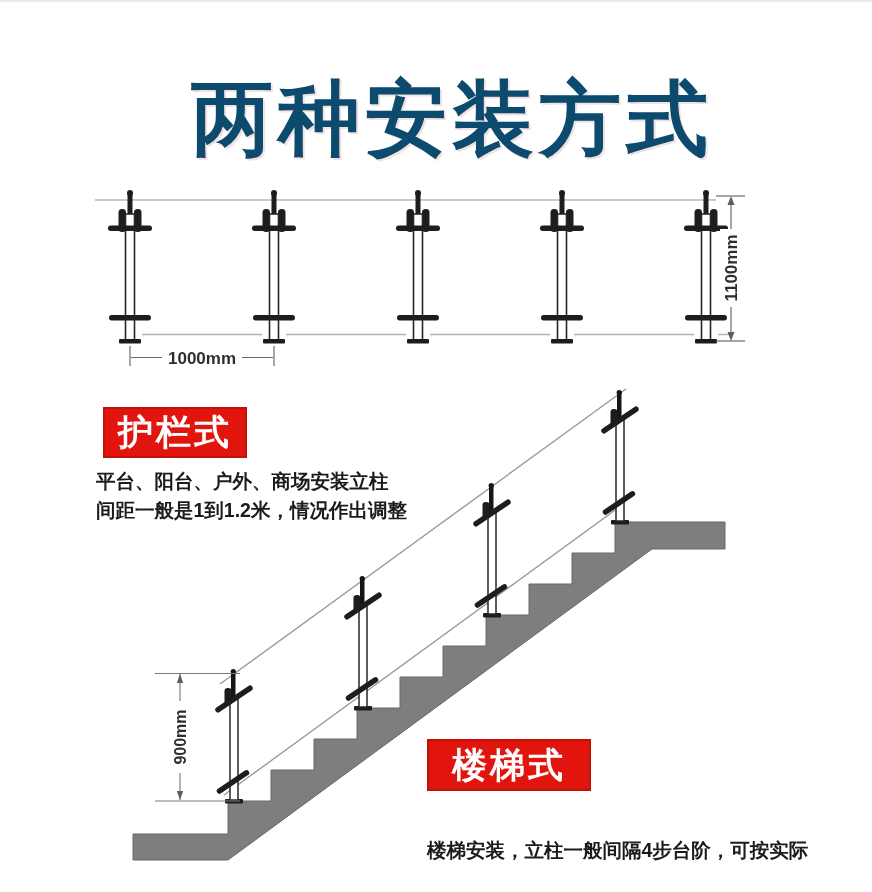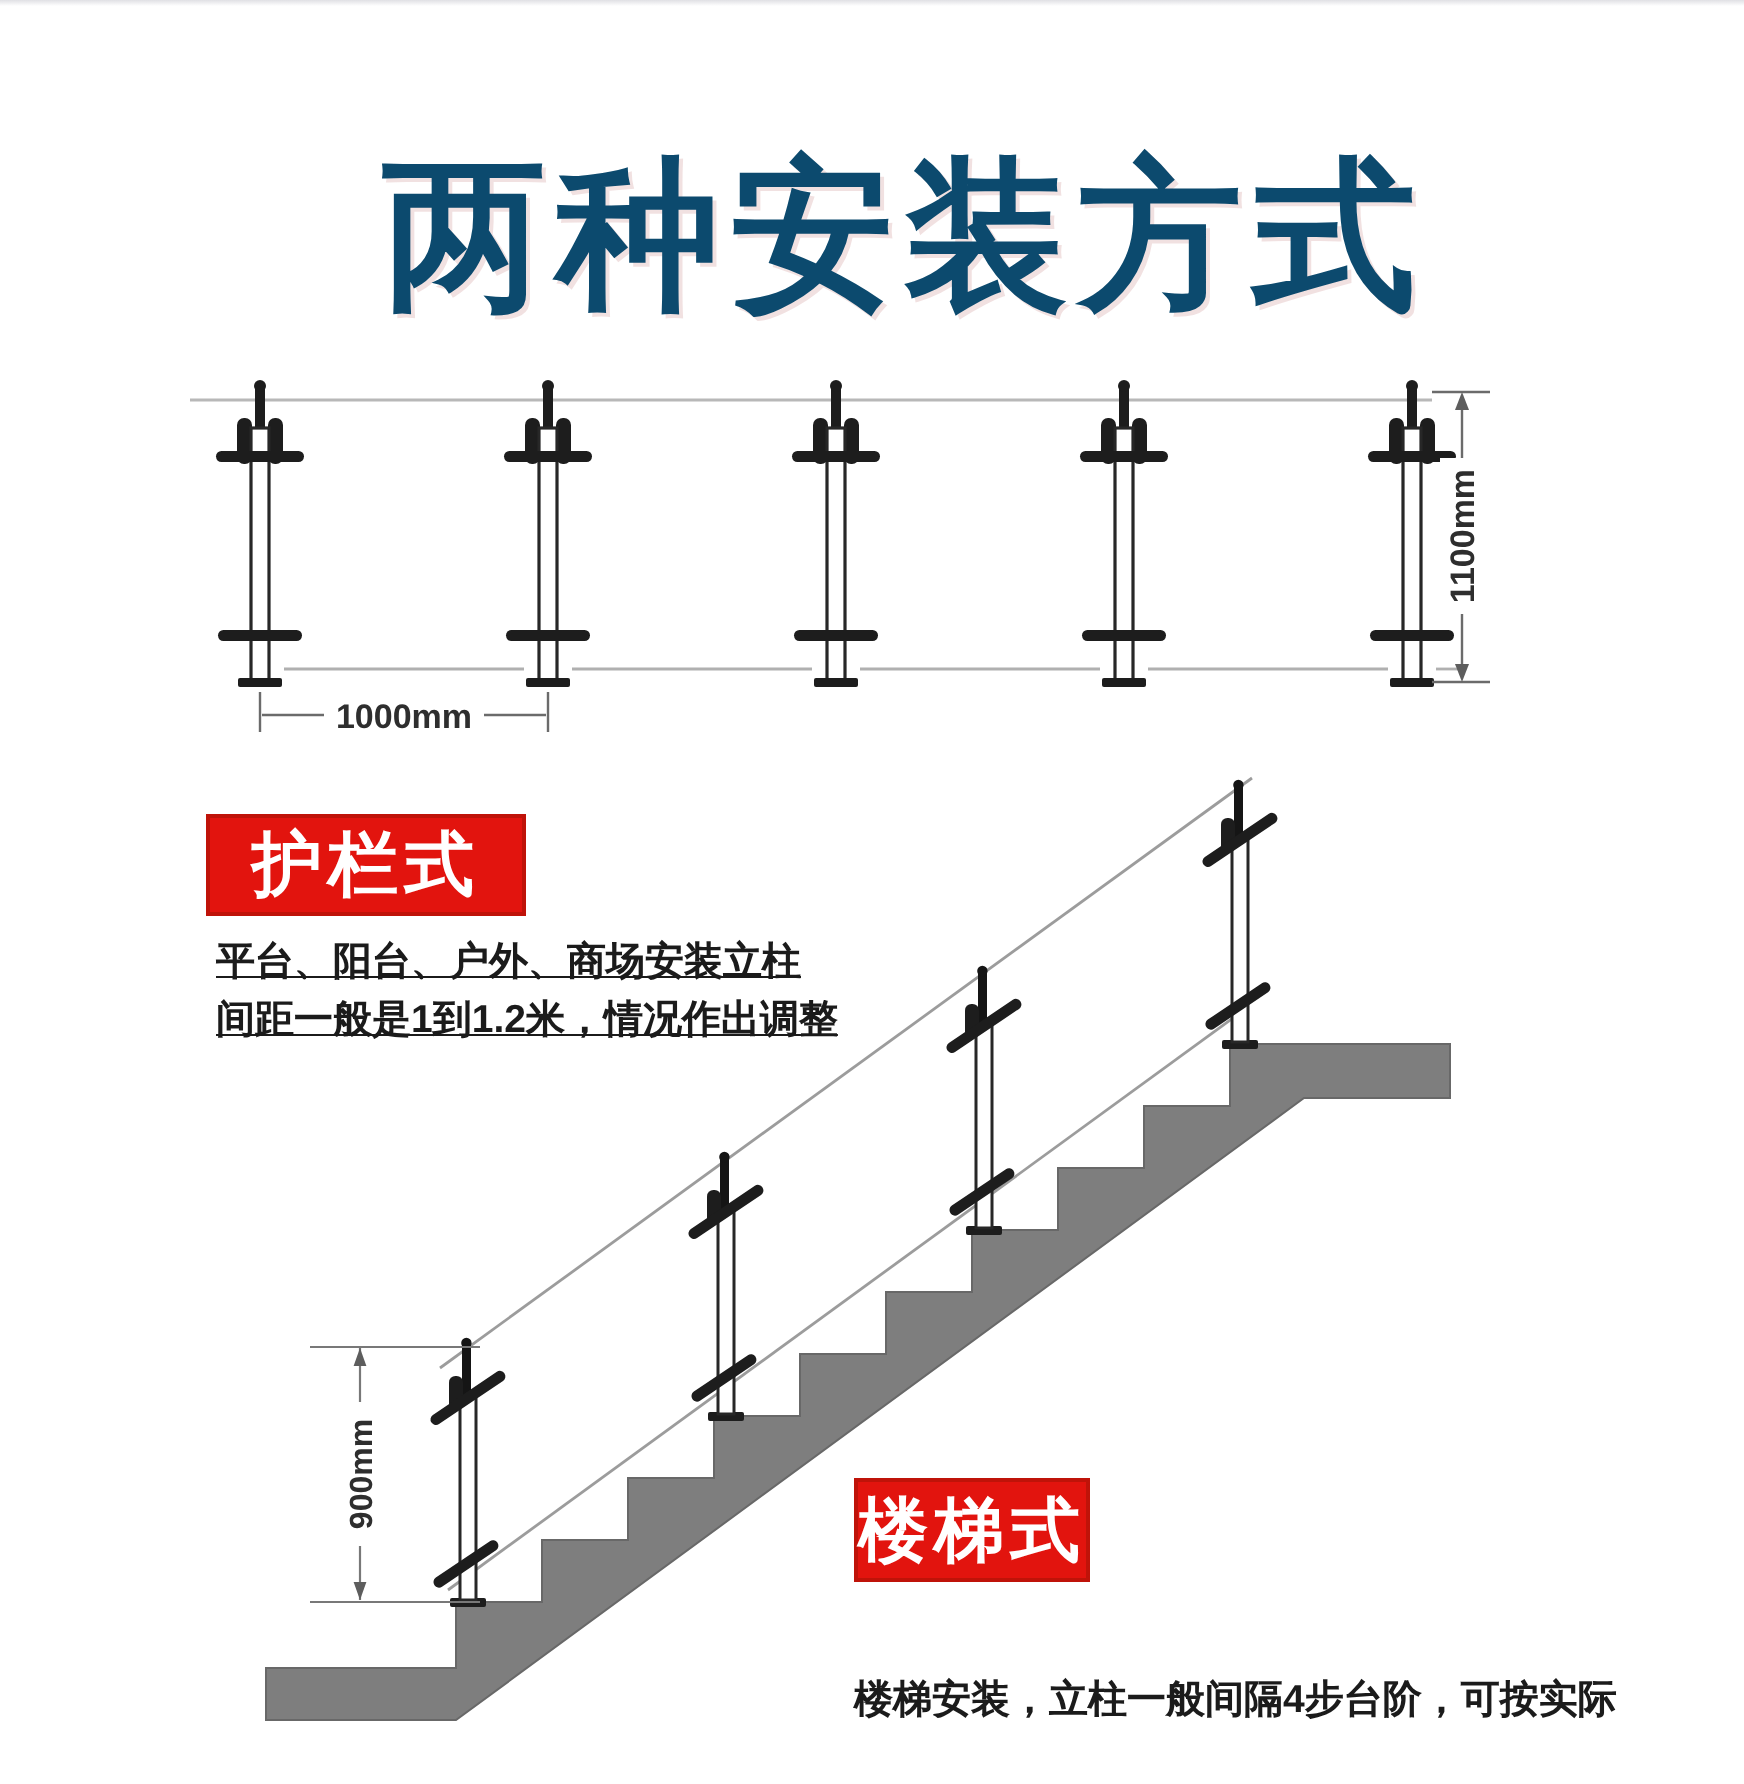--- a/index.html
+++ b/index.html
@@ -7,25 +7,25 @@
         font-family:"Liberation Sans","DejaVu Sans",sans-serif;}
   #top-fade{position:absolute;left:0;top:0;width:872px;height:3px;
             background:linear-gradient(#e0e0e4,#ffffff);}
   #main-title{position:absolute;left:191px;top:76px;font-size:82px;line-height:1.05;
               font-weight:900;letter-spacing:5px;color:#0c4a6e;white-space:nowrap;
               text-shadow:2px 2px 0 rgba(140,10,10,0.12);}
   svg{position:absolute;left:0;top:0;}
   .badge{position:absolute;background:#e2140e;border:2px solid #bf1309;box-sizing:border-box;
          display:flex;align-items:center;justify-content:center;color:#ffffff;
          font-weight:800;letter-spacing:3px;}
-  #badge-guardrail{left:103px;top:407px;width:160px;height:51px;font-size:35px;}
-  #badge-stair{left:427px;top:739px;width:118px;height:52px;font-size:35px;}
+  #badge-guardrail{left:103px;top:407px;width:144px;height:51px;font-size:35px;}
+  #badge-stair{left:427px;top:739px;width:164px;height:52px;font-size:35px;}
   .para{position:absolute;font-size:19.5px;font-weight:700;color:#1b1b1b;
         line-height:29px;white-space:nowrap;}
-  #para-guardrail{left:108px;top:467px;text-decoration:underline;}
+  #para-guardrail{left:96px;top:467px;}
   #para-stair{left:427px;top:800px;margin-top:36px;}
   .dim-text{font-family:"Liberation Sans","DejaVu Sans",sans-serif;font-weight:700;
             fill:#2e2e2e;}
 </style>
 </head>
 <body>
 
 <div id="page">
 
   <div id="top-fade"></div>

